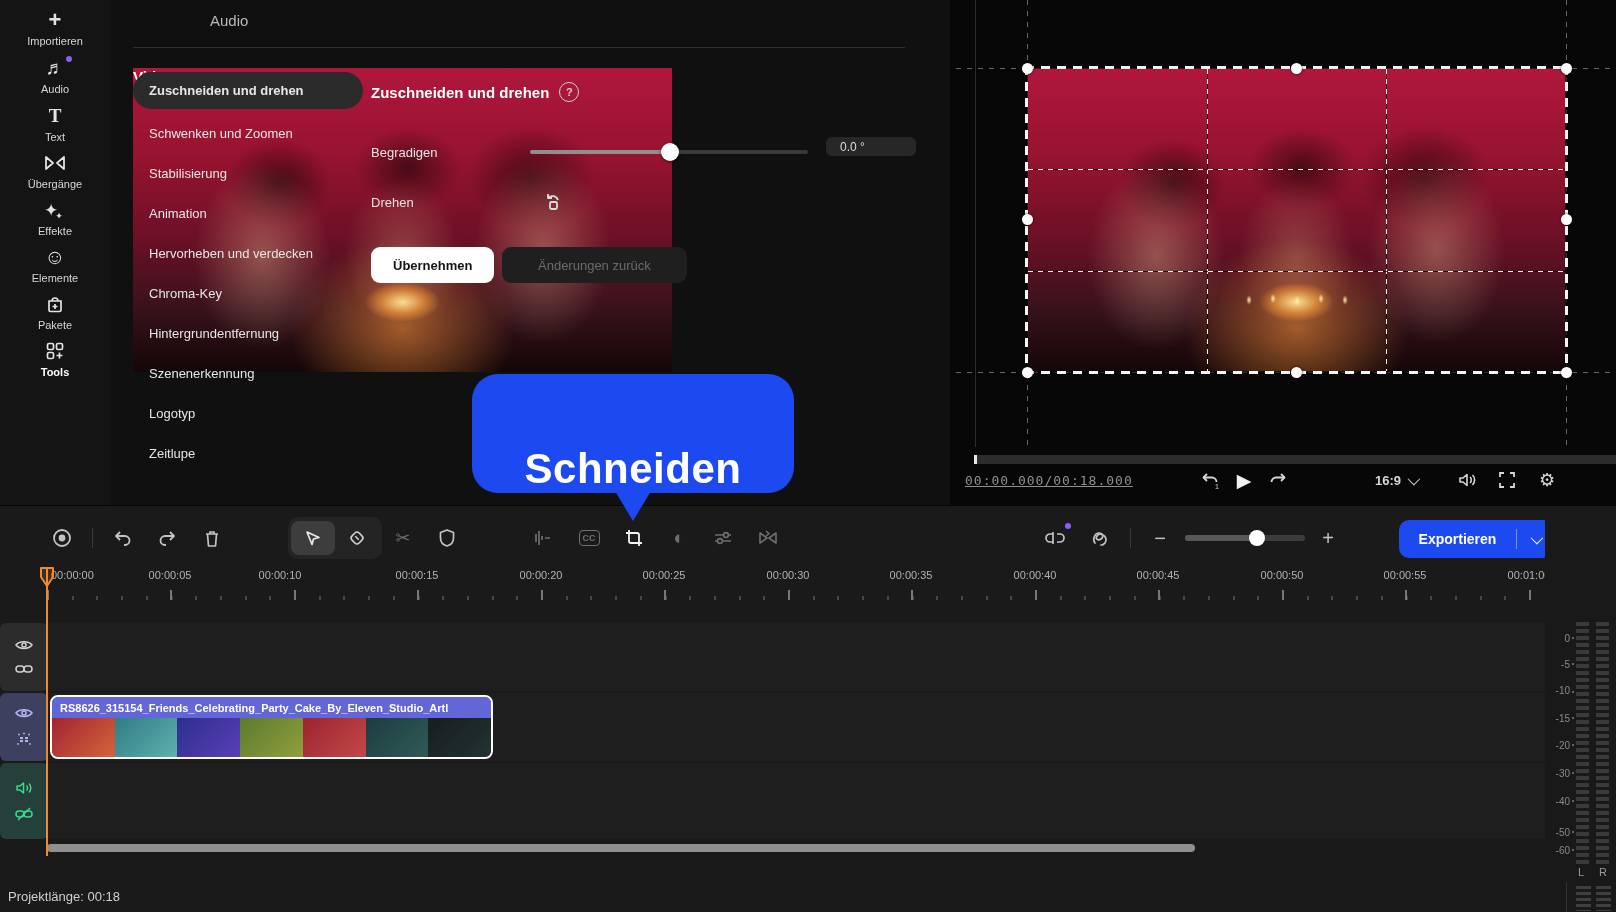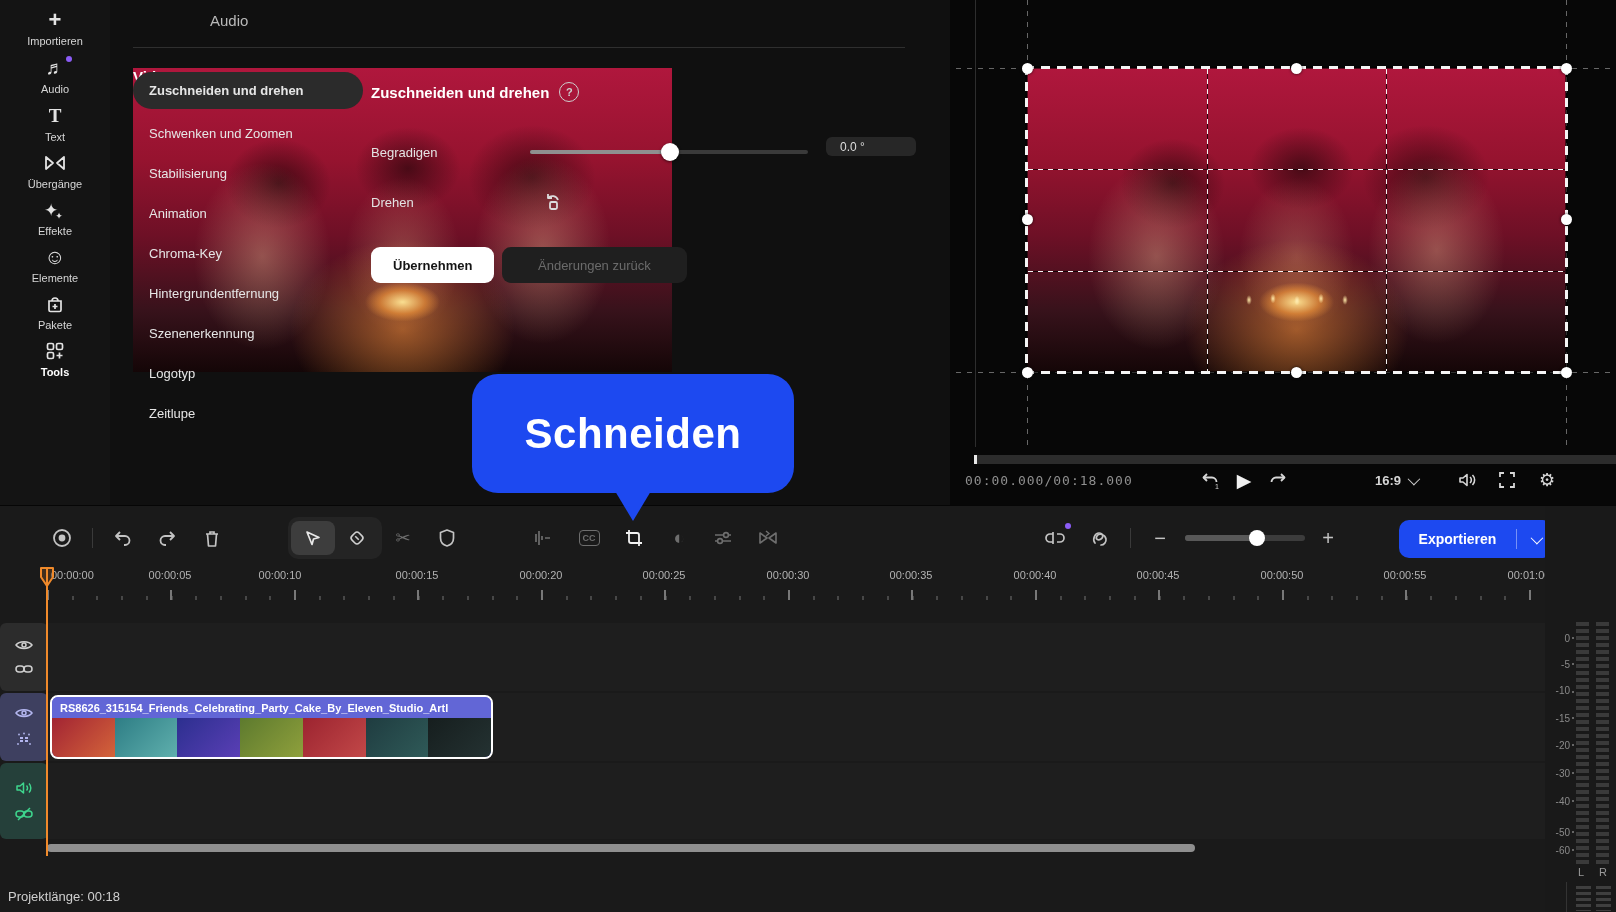--- a/index.html
+++ b/index.html
@@ -34,21 +34,21 @@
   .valbox{position:absolute;left:716px;top:137px;width:90px;height:19px;background:#272727;border-radius:6px;
           font-size:12px;color:#dedede;display:flex;align-items:center;padding-left:14px;box-sizing:border-box;}
   .rot-btn{position:absolute;left:431px;top:189px;width:26px;height:26px;color:#dcdcdc;cursor:pointer;}
   .btn-apply{position:absolute;left:261px;top:247px;height:36px;padding:0 22px;background:#fff;color:#141414;border:none;
              border-radius:9px;font-size:13px;font-weight:bold;font-family:inherit;cursor:pointer;}
   .btn-revert{position:absolute;left:392px;top:247px;height:36px;padding:0 36px;background:#1f1f1f;color:#6b6b6b;border:none;
              border-radius:9px;font-size:13px;font-family:inherit;cursor:default;}
 
   
   .tooltip{position:absolute;left:472px;top:374px;width:322px;height:119px;background:#1d49f0;border-radius:26px;z-index:60;
-           display:flex;align-items:center;justify-content:center;}
+           display:flex;align-items:flex-end;justify-content:center;}
   .tooltip .txt{font-size:42px;font-weight:bold;color:#fff;letter-spacing:.5px;}
   .tooltip .tail{position:absolute;left:143px;top:117px;width:0;height:0;border-left:18px solid transparent;
            border-right:18px solid transparent;border-top:30px solid #1d49f0;}
 
   
   .preview{position:absolute;left:950px;top:0;width:666px;height:505px;background:#070707;}
   .edgeline{position:absolute;left:25px;top:0;width:1px;height:447px;background:#2d2d2d;}
   .guide-v{position:absolute;top:0;width:1px;height:447px;background:repeating-linear-gradient(180deg,#8f8f8f 0 5px,transparent 5px 11px);opacity:.7;}
   .guide-h{position:absolute;left:6px;width:654px;height:1px;background:repeating-linear-gradient(90deg,#8f8f8f 0 5px,transparent 5px 11px);opacity:.7;}
   .video{position:absolute;left:77px;top:68px;width:539px;height:304px;overflow:hidden;
@@ -70,21 +70,21 @@
       radial-gradient(4px 7px at 70% 40%, #ffe9a8, transparent 70%),
       radial-gradient(4px 7px at 90% 50%, #ffe9a8, transparent 70%);}
   .crop-e{position:absolute;background:repeating-linear-gradient(90deg,#f5f5f5 0 9px,rgba(0,0,0,.55) 9px 16px);height:3px;width:543px;left:75px;}
   .crop-e.v{background:repeating-linear-gradient(180deg,#f5f5f5 0 9px,rgba(0,0,0,.55) 9px 16px);width:3px;height:308px;top:66px;}
   .third-v{position:absolute;top:69px;width:1px;height:302px;background:repeating-linear-gradient(180deg,rgba(255,255,255,.95) 0 5px,rgba(0,0,0,.7) 5px 10px);}
   .third-h{position:absolute;left:78px;width:537px;height:1px;background:repeating-linear-gradient(90deg,rgba(255,255,255,.95) 0 5px,rgba(0,0,0,.7) 5px 10px);}
   .handle{position:absolute;width:11px;height:11px;border-radius:50%;background:#fff;box-shadow:0 0 3px rgba(0,0,0,.8);z-index:5;}
   .scrub{position:absolute;left:24px;top:455px;width:642px;height:9px;background:#2c2c2c;}
   .scrub .mark{position:absolute;left:0;top:0;width:3px;height:9px;background:#e8e8e8;}
   .pctrl{position:absolute;top:462px;height:36px;display:flex;align-items:center;color:#cfcfcf;}
-  .timecode{font-family:"DejaVu Sans Mono",monospace;font-size:13px;color:#8f8f8f;letter-spacing:1px;}
+  .timecode{font-family:"DejaVu Sans Mono",monospace;font-size:13px;color:#8f8f8f;letter-spacing:1px;text-decoration:underline;}
   .pbtn{width:34px;height:34px;display:flex;align-items:center;justify-content:center;cursor:pointer;color:#d6d6d6;}
   .ratio{font-size:13px;font-weight:bold;color:#d6d6d6;display:flex;align-items:center;gap:7px;cursor:pointer;}
   .chev{width:8px;height:8px;border-right:1.8px solid #cfcfcf;border-bottom:1.8px solid #cfcfcf;transform:rotate(45deg) translateY(-2px);}
 
   
   .timeline{position:absolute;left:0;top:505px;width:1616px;height:407px;background:#1a1a1a;border-top:1px solid #060606;box-sizing:border-box;}
   .tbtn{position:absolute;top:14px;width:36px;height:36px;display:flex;align-items:center;justify-content:center;
         color:#c3c3c3;cursor:pointer;border-radius:8px;}
   .tbtn.dim{color:#6e6e6e;}
   .tbtn.bright{color:#f2f2f2;}
@@ -212,20 +212,21 @@
   <section class="props">
     <div class="tab video">Video</div>
     <div class="tab audio">Audio</div>
     <div class="tabline"></div>
 
     <div class="menu">
       <div class="mitem active">Zuschneiden und drehen</div>
       <div class="mitem">Schwenken und Zoomen</div>
       <div class="mitem">Stabilisierung</div>
       <div class="mitem">Animation</div>
+      <div class="mitem">Hervorheben und verdecken</div>
       <div class="mitem">Chroma-Key</div>
       <div class="mitem">Hintergrundentfernung</div>
       <div class="mitem">Szenenerkennung</div>
       <div class="mitem">Logotyp</div>
       <div class="mitem">Zeitlupe</div>
     </div>
 
     <div class="sec-title">
       <span>Zuschneiden und drehen</span>
       <span class="help">?</span>

